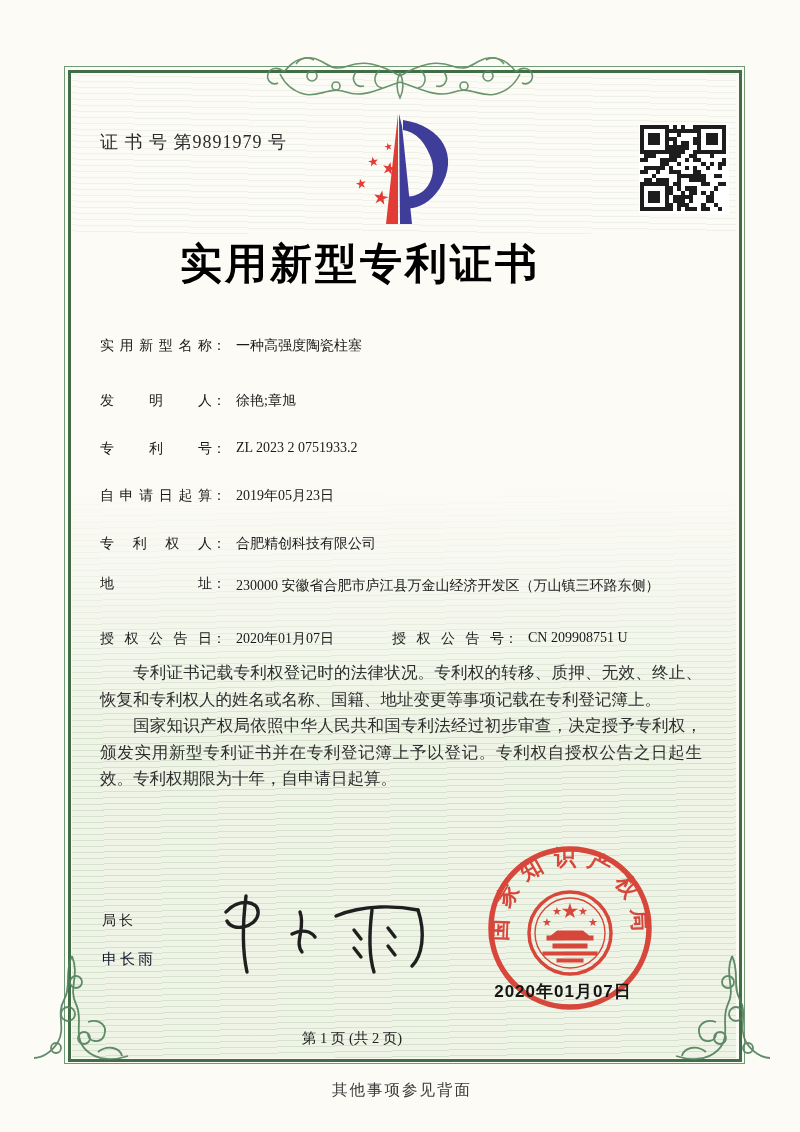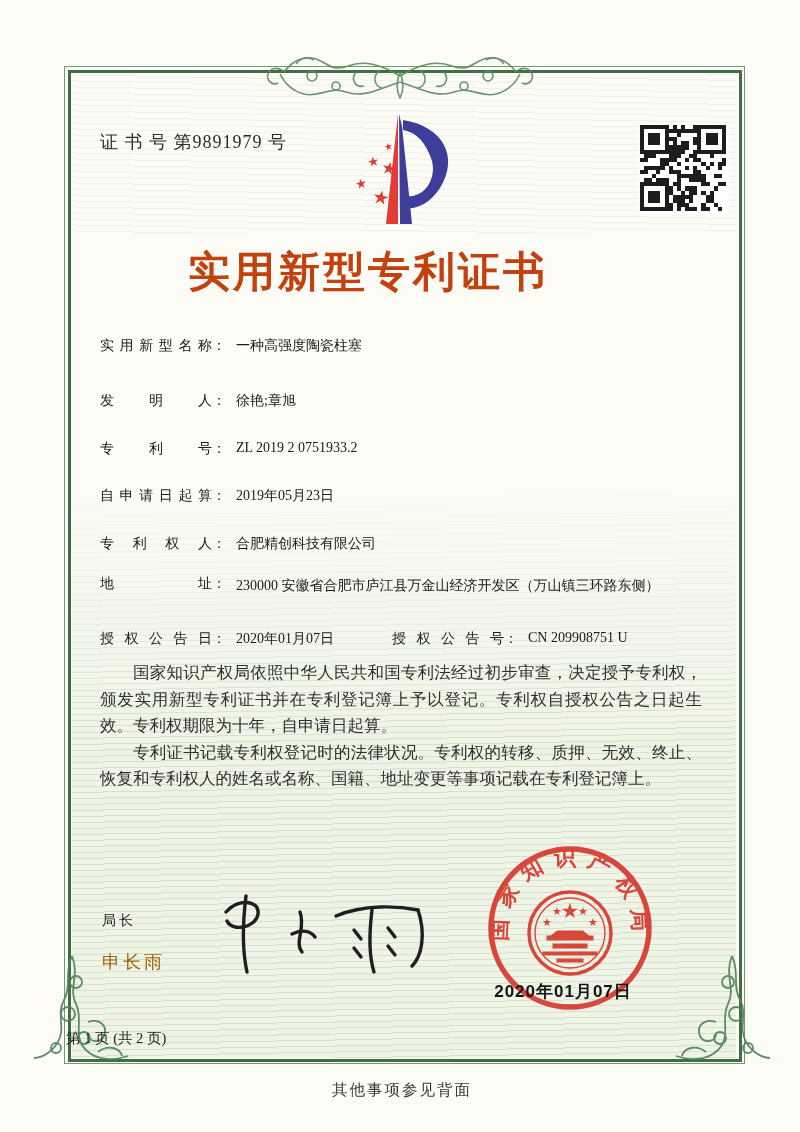--- a/index.html
+++ b/index.html
@@ -26,49 +26,49 @@
     left:72px;top:74px;width:664px;height:160px;
     background:repeating-linear-gradient(181deg, rgba(120,160,115,0.10) 0 1px, rgba(0,0,0,0) 1px 6px);
   }
   
   .cert-no{left:100px;top:118px;font-size:18px;letter-spacing:1px;color:#2b2b2b;margin-top:12px;}
   .logo{left:336px;top:108px;}
   .qr{left:639px;top:124px;width:88px;height:88px;background:#fff;padding:1px;}
   .qr-grid{display:grid;grid-template-columns:repeat(21,1fr);grid-template-rows:repeat(21,1fr);width:86px;height:86px;}
   .qm{background:#1d1d1d;}
   .title{
-    left:66px;top:232px;width:580px;margin:12px;text-align:center;
-    font-size:42px;font-weight:bold;letter-spacing:3px;color:#c2410c;
+    left:66px;top:232px;width:580px;margin:4px;text-align:center;
+    font-size:42px;font-weight:bold;letter-spacing:3px;color:#000000;
   }
   
   .row{left:100px;font-size:14px;white-space:nowrap;}
   .lbl{display:inline-block;width:112px;text-align:justify;text-align-last:justify;vertical-align:top;}
   .colon{display:inline-block;vertical-align:top;}
   .val{margin-left:10px;display:inline-block;vertical-align:top;}
   .val-wrap{white-space:normal;width:468px;line-height:1.5;}
   .grant2{margin-left:58px;}
   
   .body-text{
     left:100px;top:660px;width:602px;font-size:16.5px;line-height:26.5px;
     color:#2e2e2e;text-align:justify;
   }
   .body-text p{margin:0;text-indent:2em;}
   
   .sig-title{left:102px;top:912px;font-family:"Liberation Sans","DejaVu Sans",sans-serif;font-size:14px;letter-spacing:3px;color:#222;}
-  .sig-name{left:102px;top:950px;font-family:Liberation Mono, monospace;font-size:18px;letter-spacing:3px;color:#a16207;}
+  .sig-name{left:102px;top:950px;font-family:Liberation Mono, monospace;font-size:15px;letter-spacing:3px;color:#0f172a;}
   .signature-svg{left:212px;top:876px;}
   
   .seal{left:483px;top:841px;opacity:0.93;}
   .seal-date{
     left:470px;top:980px;width:186px;text-align:center;
     font-family:"Liberation Sans","DejaVu Sans",sans-serif;
     font-size:17px;font-weight:bold;color:#151515;letter-spacing:1px;
   }
   
-  .page-num{left:66px;top:1029px;width:572px;text-align:left;font-size:14.5px;color:#222;}
+  .page-num{left:66px;top:1029px;width:572px;text-align:center;font-size:14.5px;color:#222;}
   .back-note{left:66px;top:1080px;width:672px;text-align:center;font-size:15.5px;color:#3a3a3a;letter-spacing:2px;}
   .ornament-top{left:50%;top:42px;transform:translateX(-50%);}
   .flourish{pointer-events:none;}
 </style>
 </head>
 <body>
 
 <div class="abs frame-outer"></div>
 <div class="abs frame-inner"></div>
 <div class="abs pattern-top"></div>
@@ -579,38 +579,38 @@
 
 <h1 class="abs title">实用新型专利证书</h1>
 
 <div class="abs row" style="top:337px">
   <span class="lbl">实用新型名称</span><span class="colon">：</span><span class="val">一种高强度陶瓷柱塞</span>
 </div>
 <div class="abs row" style="top:392px">
   <span class="lbl">发明人</span><span class="colon">：</span><span class="val">徐艳;章旭</span>
 </div>
 <div class="abs row" style="top:440px">
-  <span class="lbl">专利号</span><span class="colon">：</span><span class="val">ZL 2019 2 0751933.2</span>
+  <span class="lbl">专利号</span><span class="colon">：</span><span class="val">ZL 2023 2 0751933.2</span>
 </div>
 <div class="abs row" style="top:487px">
   <span class="lbl">自申请日起算</span><span class="colon">：</span><span class="val">2019年05月23日</span>
 </div>
 <div class="abs row" style="top:535px">
   <span class="lbl">专利权人</span><span class="colon">：</span><span class="val">合肥精创科技有限公司</span>
 </div>
 <div class="abs row" style="top:575px">
   <span class="lbl">地址</span><span class="colon">：</span><span class="val val-wrap">230000 安徽省合肥市庐江县万金山经济开发区（万山镇三环路东侧）</span>
 </div>
 <div class="abs row" style="top:630px">
   <span class="lbl">授权公告日</span><span class="colon">：</span><span class="val">2020年01月07日</span><span class="grant2"><span class="lbl">授权公告号</span><span class="colon">：</span><span class="val">CN 209908751 U</span></span>
 </div>
 
 <div class="abs body-text">
+  <p>专利证书记载专利权登记时的法律状况。专利权的转移、质押、无效、终止、恢复和专利权人的姓名或名称、国籍、地址变更等事项记载在专利登记簿上。</p>
   <p>国家知识产权局依照中华人民共和国专利法经过初步审查，决定授予专利权，颁发实用新型专利证书并在专利登记簿上予以登记。专利权自授权公告之日起生效。专利权期限为十年，自申请日起算。</p>
-  <p>专利证书记载专利权登记时的法律状况。专利权的转移、质押、无效、终止、恢复和专利权人的姓名或名称、国籍、地址变更等事项记载在专利登记簿上。</p>
 </div>
 
 <div class="abs sig-title">局长</div>
 <div class="abs sig-name">申长雨</div>
 <svg class="abs signature-svg" width="225" height="108" viewBox="0 0 225 108">
   <g stroke="#1f1f1f" stroke-width="3.4" fill="none" stroke-linecap="round">
     <path d="M34,20 C30,52 31,78 35,96"></path>
     <path d="M14,36 C26,22 48,24 46,38 C44,52 20,56 15,45"></path>
     <path d="M88,36 C94,52 82,66 90,76"></path>
     <path d="M80,58 C90,53 99,55 103,61"></path>

